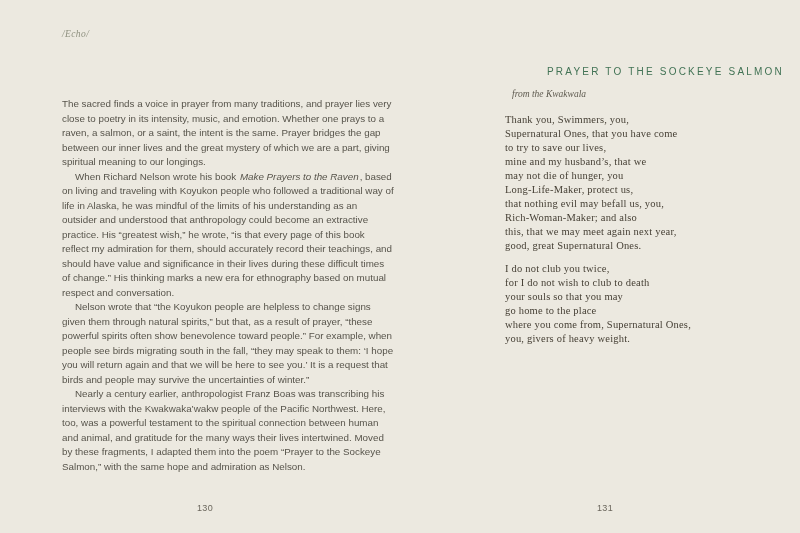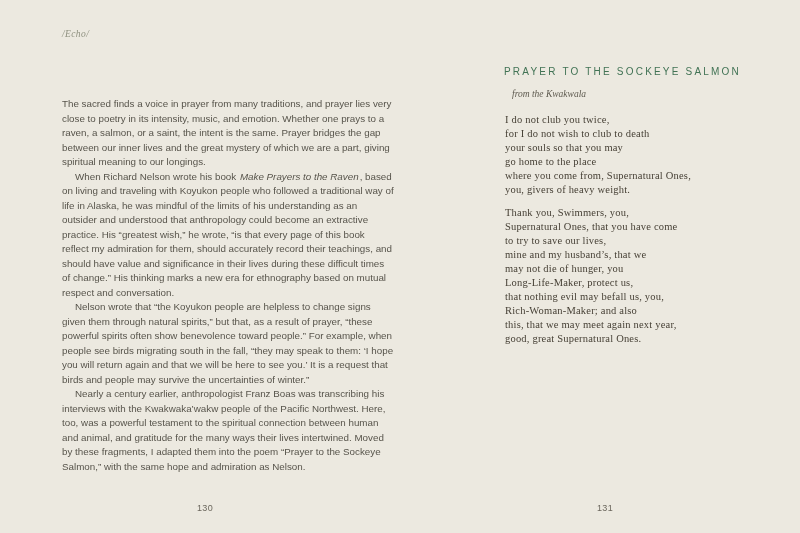--- a/index.html
+++ b/index.html
@@ -44,20 +44,21 @@
   }
   .essay-body p{margin:0;}
   .essay-body p.indented{text-indent:13px;}
   .essay-body em{font-style:italic;}
 
   .poem-title{
     position:absolute;left:99px;top:61px;width:280px;
     font-size:10px;font-weight:500;
     letter-spacing:2.2px;
     color:var(--accent-green);
+    text-align:right;
   }
   .poem-attribution{
     position:absolute;left:107px;top:84px;
     font-family:"Liberation Serif",serif;
     font-style:italic;
     font-size:9.5px;
     color:var(--attribution-text);
   }
   .poem{
     position:absolute;left:99px;top:107px;width:280px;
@@ -94,34 +95,34 @@
 
     <div class="folio">130</div>
   </section>
 
   <section class="page right">
     <h2 class="poem-title">PRAYER TO THE SOCKEYE SALMON</h2>
 
     <div class="poem-attribution">from the Kwakwala</div>
 
     <div class="poem">
-      <div class="stanza">I do not club you twice,
-for I do not wish to club to death
-your souls so that you may
-go home to the place
-where you come from, Supernatural Ones,
-you, givers of heavy weight.</div>
       <div class="stanza">Thank you, Swimmers, you,
 Supernatural Ones, that you have come
 to try to save our lives,
 mine and my husband’s, that we
 may not die of hunger, you
 Long-Life-Maker, protect us,
 that nothing evil may befall us, you,
 Rich-Woman-Maker; and also
 this, that we may meet again next year,
 good, great Supernatural Ones.</div>
+      <div class="stanza">I do not club you twice,
+for I do not wish to club to death
+your souls so that you may
+go home to the place
+where you come from, Supernatural Ones,
+you, givers of heavy weight.</div>
     </div>
 
     <div class="folio">131</div>
   </section>
 
 </div>
 
 </body></html>

